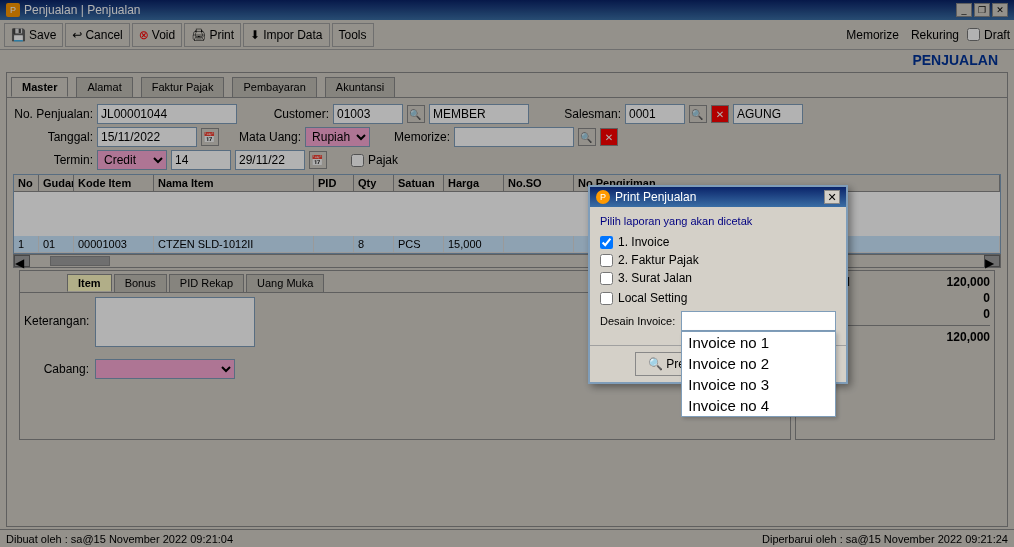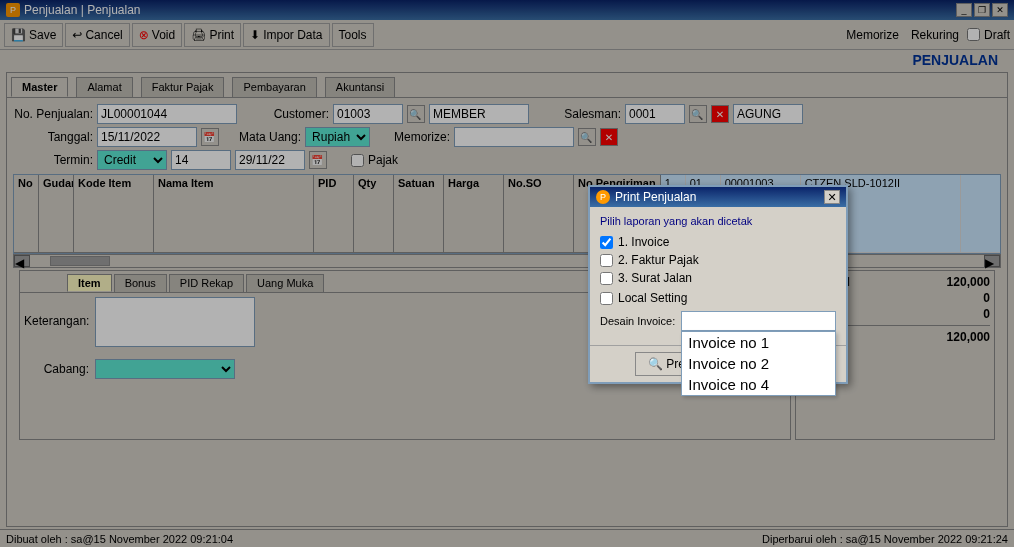--- a/index.html
+++ b/index.html
@@ -109,21 +109,21 @@
       height: 20px;
       padding: 1px 3px;
       font-size: 12px;
     }
     .form-input-wide { width: 140px; }
     .form-input-sm { width: 60px; }
 
     
     select {
       border: 1px solid #7f9db9;
-      background: #5eead4;
+      background: #f9a8d4;
       height: 20px;
       font-size: 12px;
       padding: 0 2px;
     }
 
     
     .search-btn {
       width: 18px; height: 18px;
       background: #d4d0c8;
       border: 1px solid #888;
@@ -326,21 +326,21 @@
       background: #d4d0c8;
       border: 1px solid #888;
       cursor: pointer;
       font-size: 11px;
       height: 24px;
     }
 
     .grid-wrapper {
       flex: 1;
       display: flex;
-      flex-direction: row;
+      flex-direction: column;
       border: 1px solid #7f9db9;
       background: white;
       overflow: hidden;
       margin: 0;
       justify-content: space-between;
     }
 
     .keterangan-label { margin-bottom: 2px; }
     .keterangan-input {
       width: 160px; height: 50px;
@@ -594,20 +594,21 @@
           <select class="modal-dropdown">
             <option></option>
             <option>Invoice no 1</option>
             <option>Invoice no 2</option>
             <option>Invoice no 3</option>
             <option>Invoice no 4</option>
           </select>
           <div class="dropdown-list">
             <div class="dropdown-item">Invoice no 1</div>
             <div class="dropdown-item">Invoice no 2</div>
+            <div class="dropdown-item">Invoice no 3</div>
             <div class="dropdown-item">Invoice no 4</div>
           </div>
         </div>
       </div>
     </div>
     <div class="modal-footer">
       <button class="modal-btn">
         <span>🔍</span>
         <span>Preview</span>
       </button>

